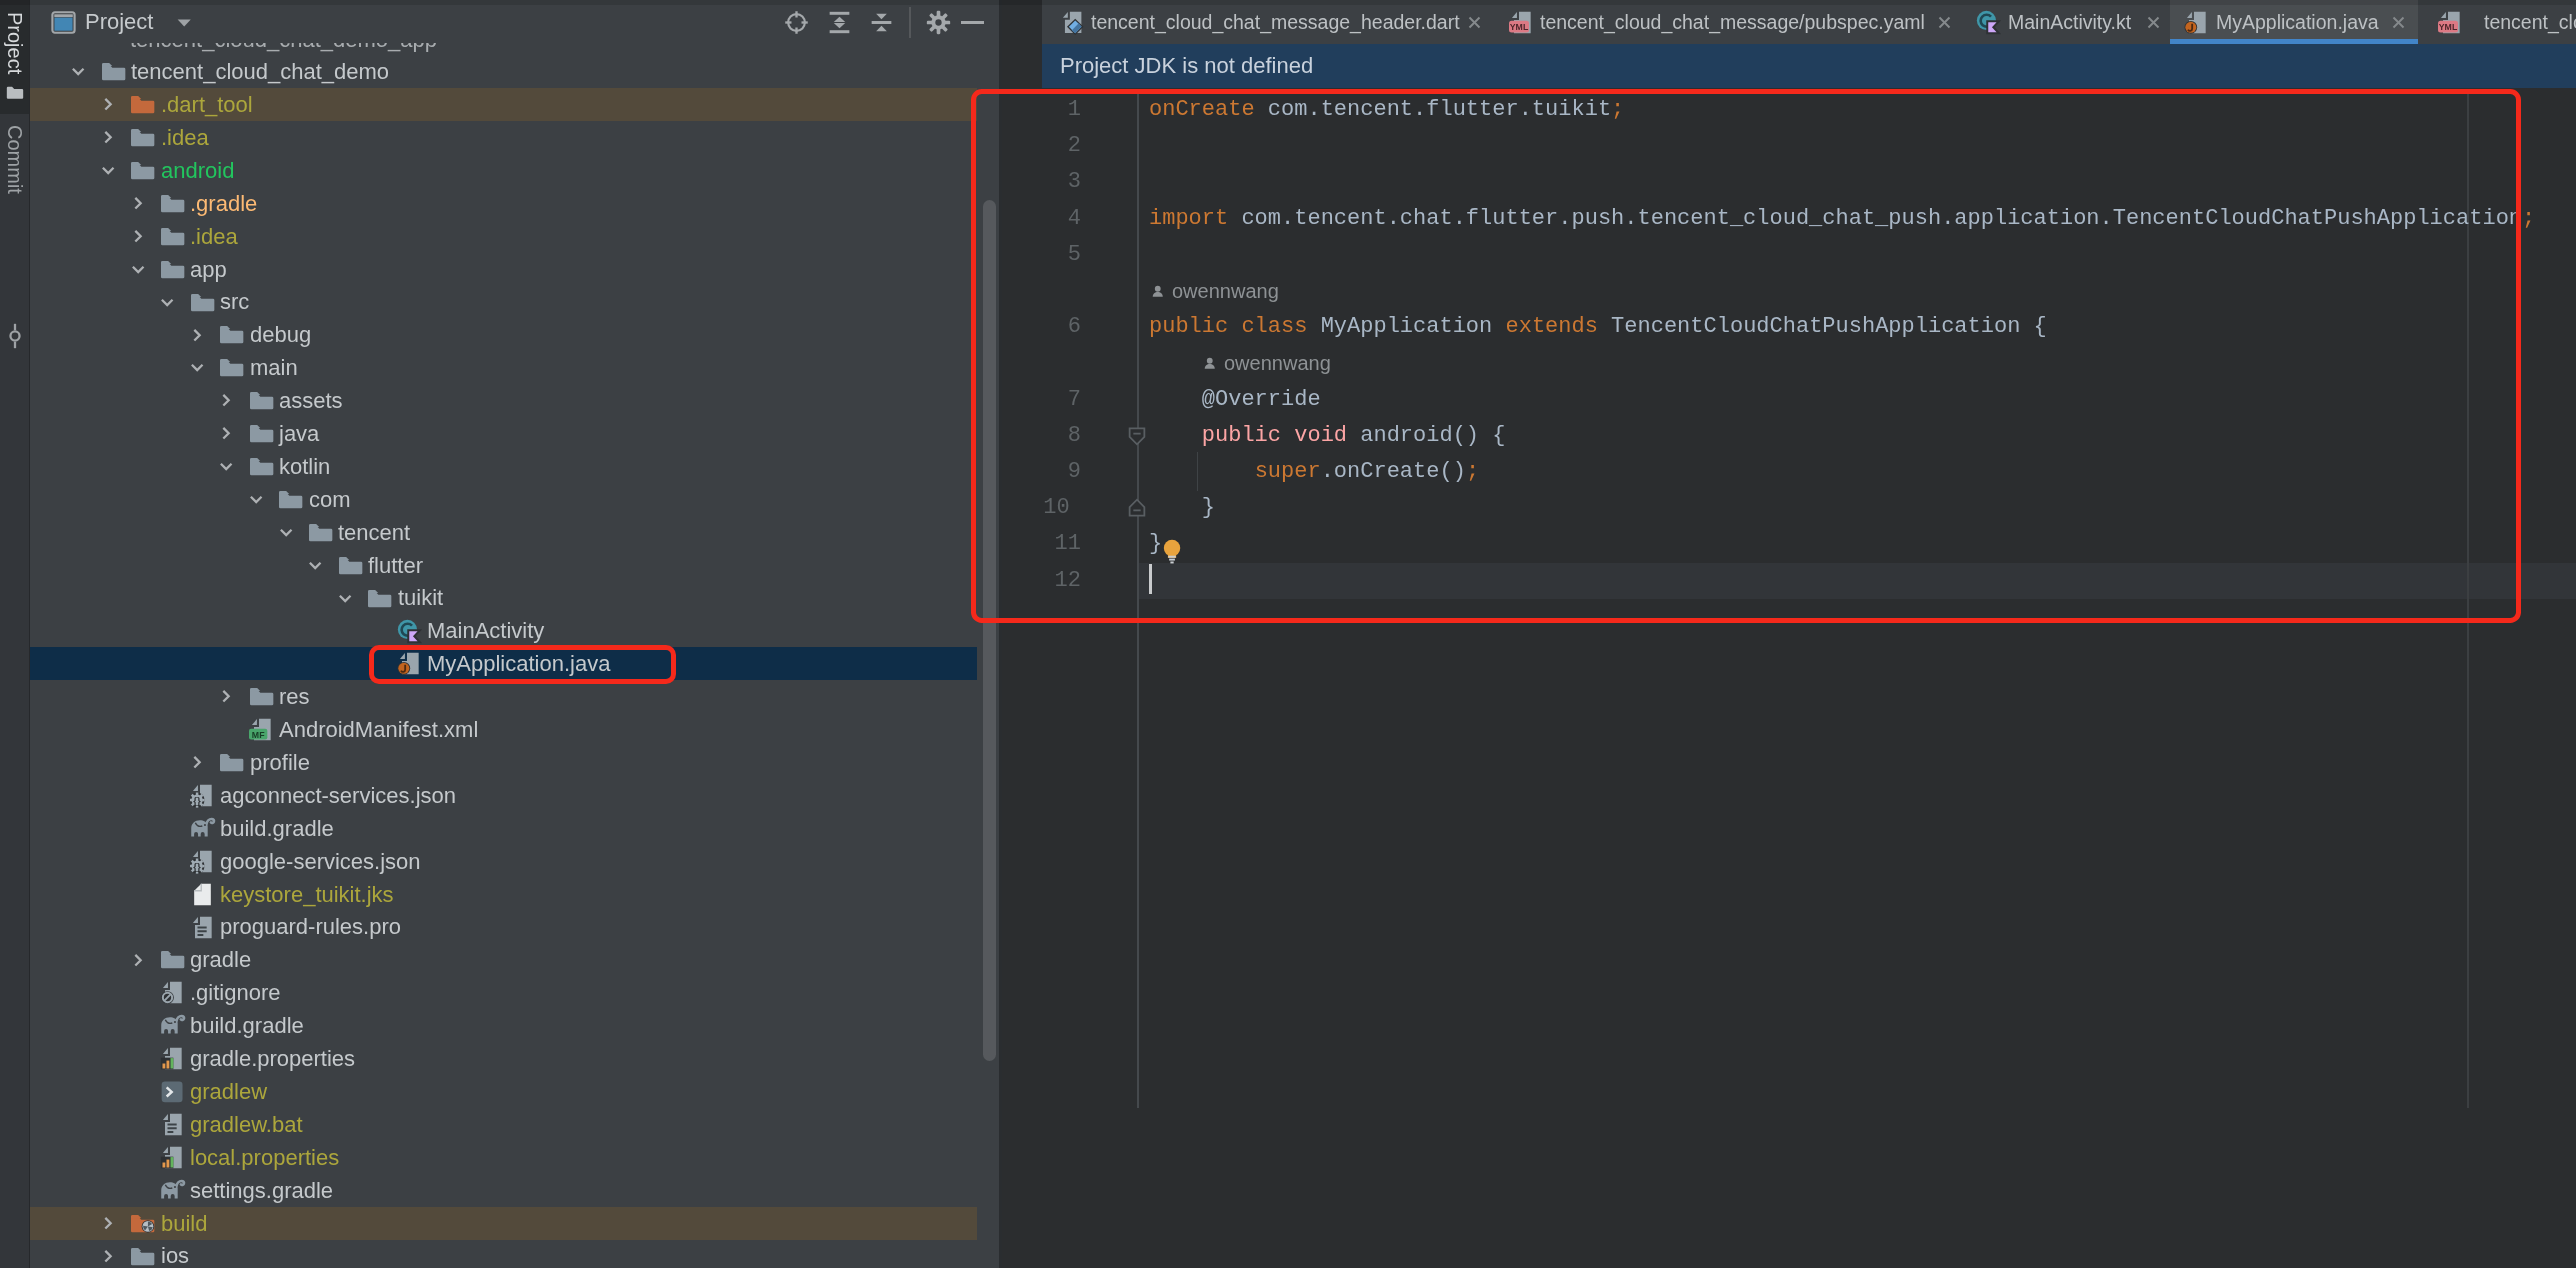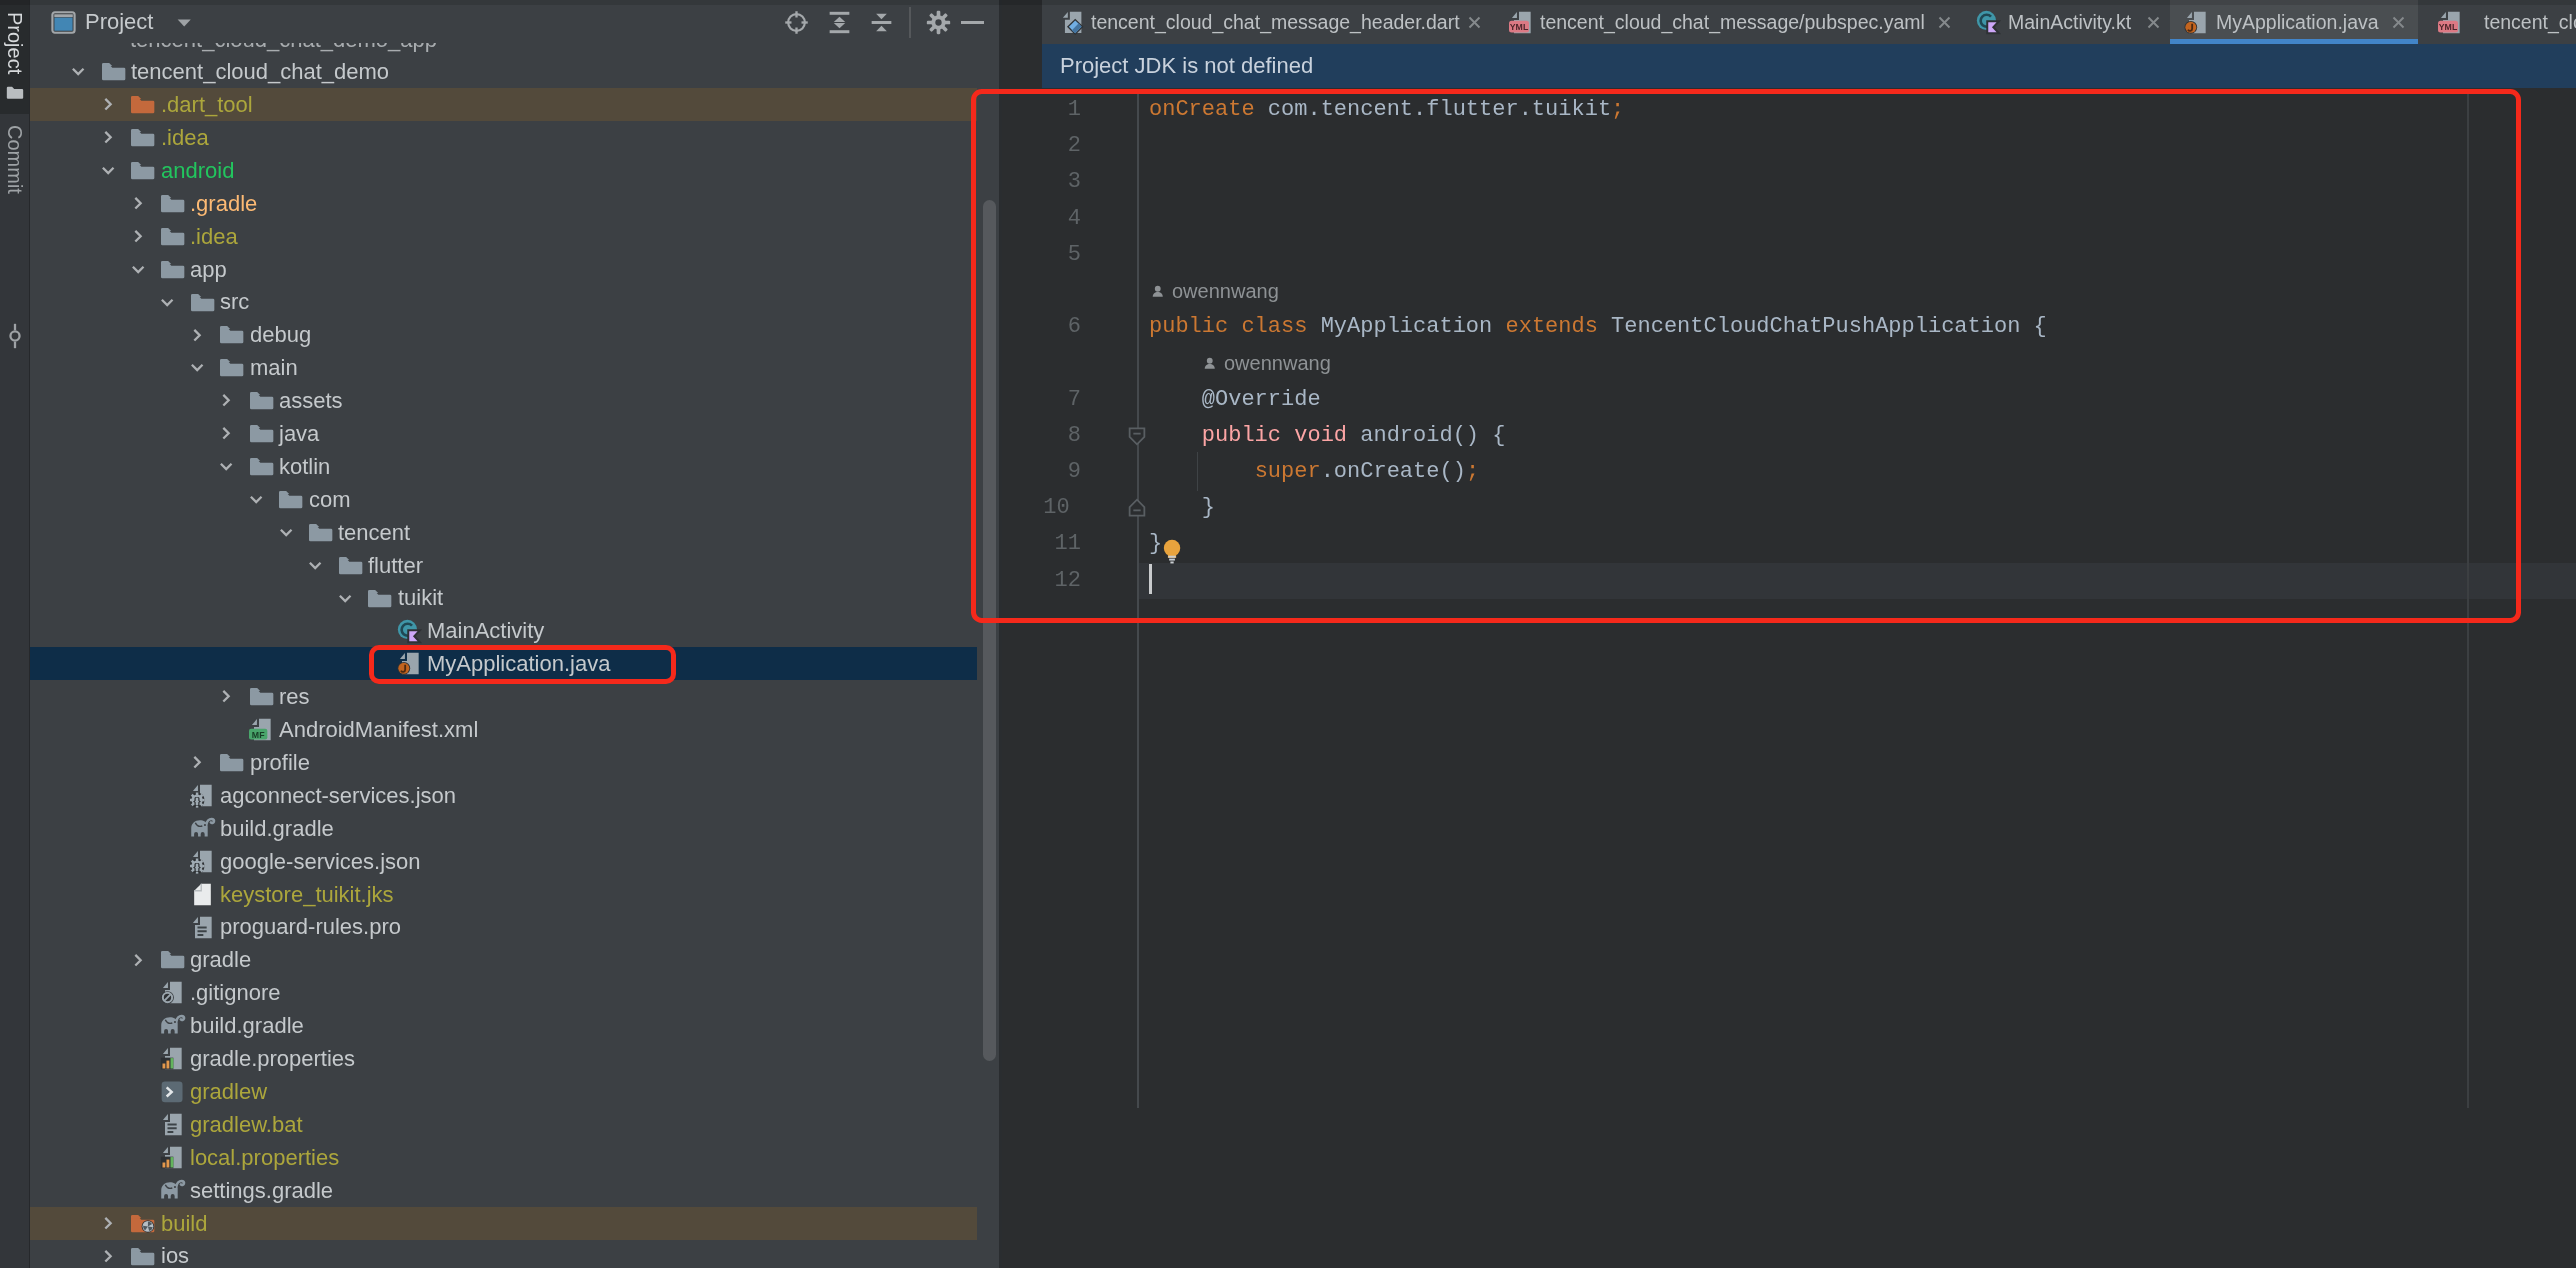--- a/index.html
+++ b/index.html
@@ -460,20 +460,21 @@
       <div class="abs" style="left:18px;top:44px;height:44px;line-height:44px;font-size:22px;color:#C9D2DD">Project JDK is not defined</div>
       <div class="abs" style="left:95px;top:563px;width:1479px;height:36px;background:#323539"></div>
       <div class="abs" style="left:95px;top:89px;width:1.6px;height:1179px;background:#45494D"></div>
       <div class="abs" style="left:1425px;top:89px;width:1.6px;height:1179px;background:#3C3F42"></div>
       <div class="abs" style="left:155px;top:452px;width:1.2px;height:39px;background:#3F4346"></div>
       <div class="abs mono" style="left:-10px;top:92px;width:49px;height:36px;line-height:36px;font-size:22px;color:#5E6366;text-align:right">1</div>
       <div class="abs mono" style="left:107px;top:92px;height:36px;line-height:36px;font-size:22px;white-space:pre"><span style="color:#CC7832">onCreate</span><span style="color:#A9B7C6"> com.tencent.flutter.tuikit</span><span style="color:#CC7832">;</span></div>
       <div class="abs mono" style="left:-10px;top:128px;width:49px;height:36px;line-height:36px;font-size:22px;color:#5E6366;text-align:right">2</div>
       <div class="abs mono" style="left:-10px;top:164px;width:49px;height:36px;line-height:36px;font-size:22px;color:#5E6366;text-align:right">3</div>
       <div class="abs mono" style="left:-10px;top:201px;width:49px;height:36px;line-height:36px;font-size:22px;color:#5E6366;text-align:right">4</div>
+      <div class="abs mono" style="left:107px;top:201px;height:36px;line-height:36px;font-size:22px;white-space:pre"><span style="color:#CC7832">import</span><span style="color:#A9B7C6"> com.tencent.chat.flutter.push.tencent_cloud_chat_push.application.TencentCloudChatPushApplication</span><span style="color:#CC7832">;</span></div>
       <div class="abs mono" style="left:-10px;top:237px;width:49px;height:36px;line-height:36px;font-size:22px;color:#5E6366;text-align:right">5</div>
       <svg style="position:absolute;left:110px;top:285px" width="11.5" height="13" viewBox="0 0 14 16">
         <circle cx="7" cy="4.6" r="3.6" fill="#8E9295"></circle>
         <path d="M0.8,14.5 c0,-3.6 2.8,-5.8 6.2,-5.8 s6.2,2.2 6.2,5.8 z" fill="#8E9295"></path>
       </svg>
       <div class="abs" style="left:130px;top:273px;height:36px;line-height:36px;font-size:20px;color:#8E9295">owennwang</div>
       <div class="abs mono" style="left:-10px;top:309px;width:49px;height:36px;line-height:36px;font-size:22px;color:#5E6366;text-align:right">6</div>
       <div class="abs mono" style="left:107px;top:309px;height:36px;line-height:36px;font-size:22px;white-space:pre"><span style="color:#CC7832">public class</span><span style="color:#A9B7C6"> MyApplication </span><span style="color:#CC7832">extends</span><span style="color:#A9B7C6"> TencentCloudChatPushApplication {</span></div>
       <svg style="position:absolute;left:162px;top:357px" width="11.5" height="13" viewBox="0 0 14 16">
         <circle cx="7" cy="4.6" r="3.6" fill="#8E9295"></circle>

